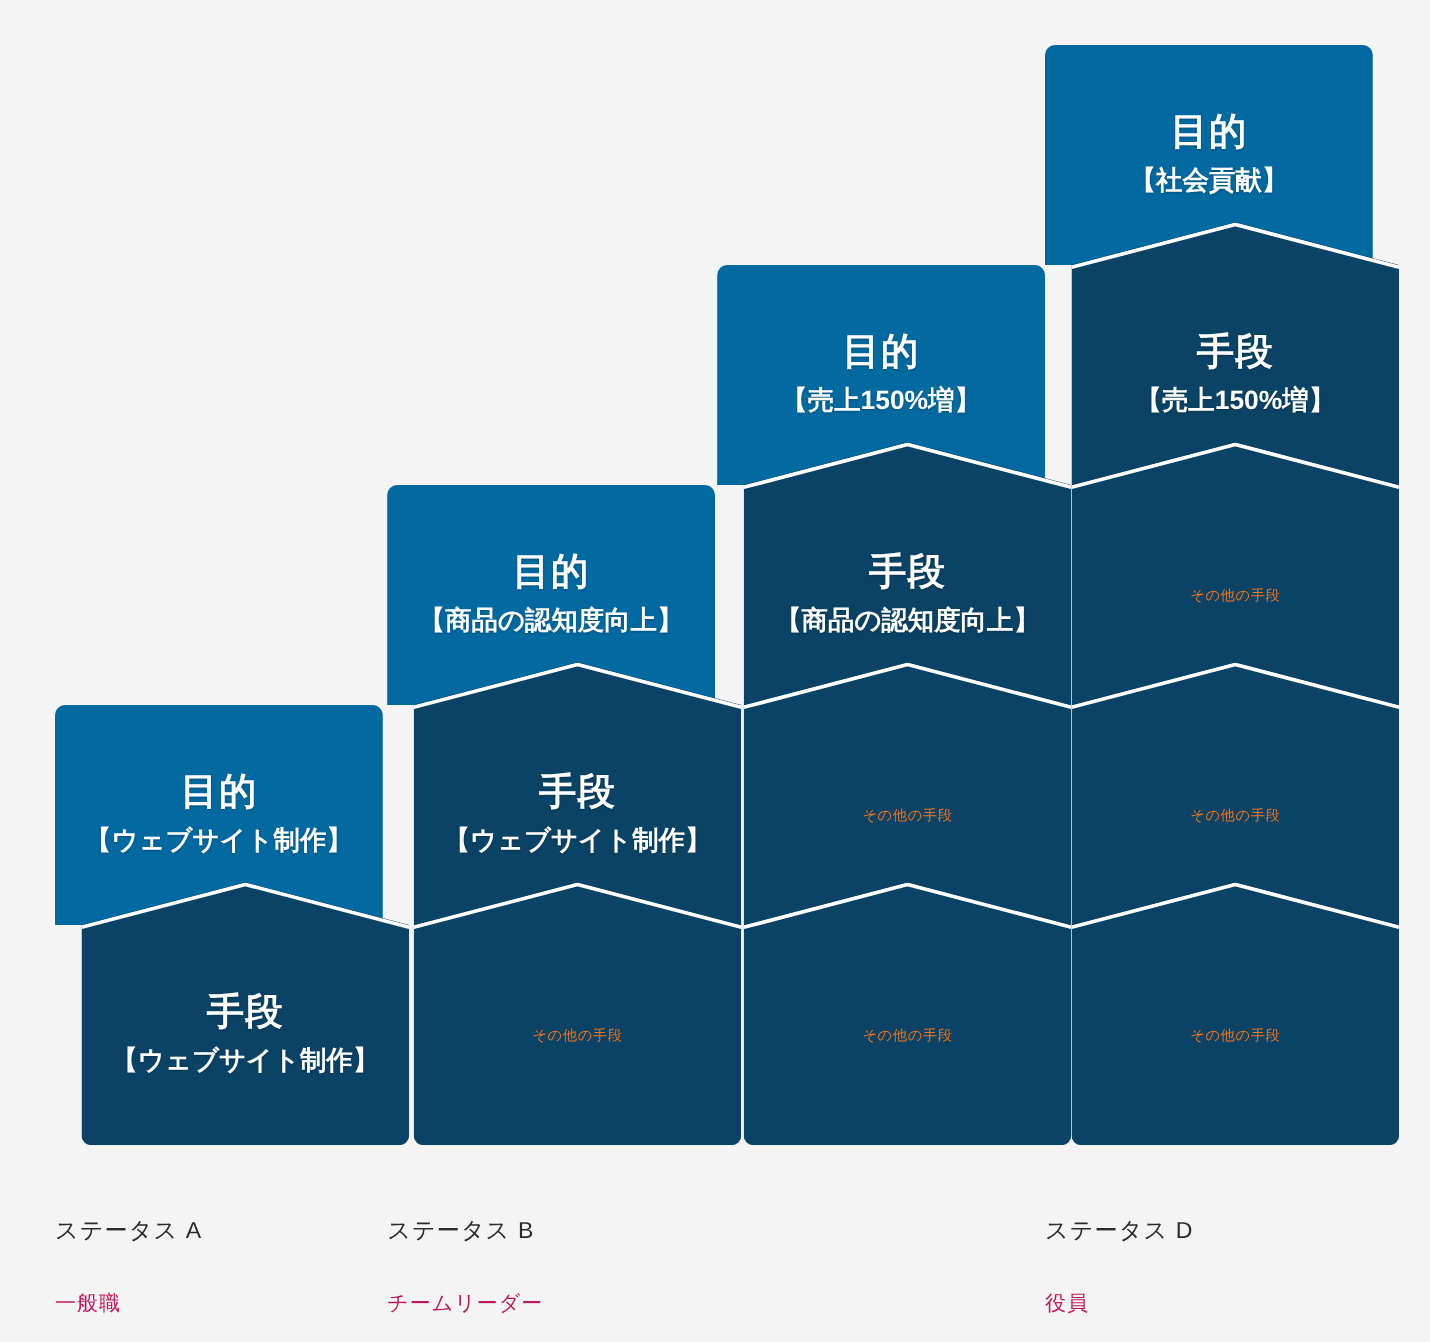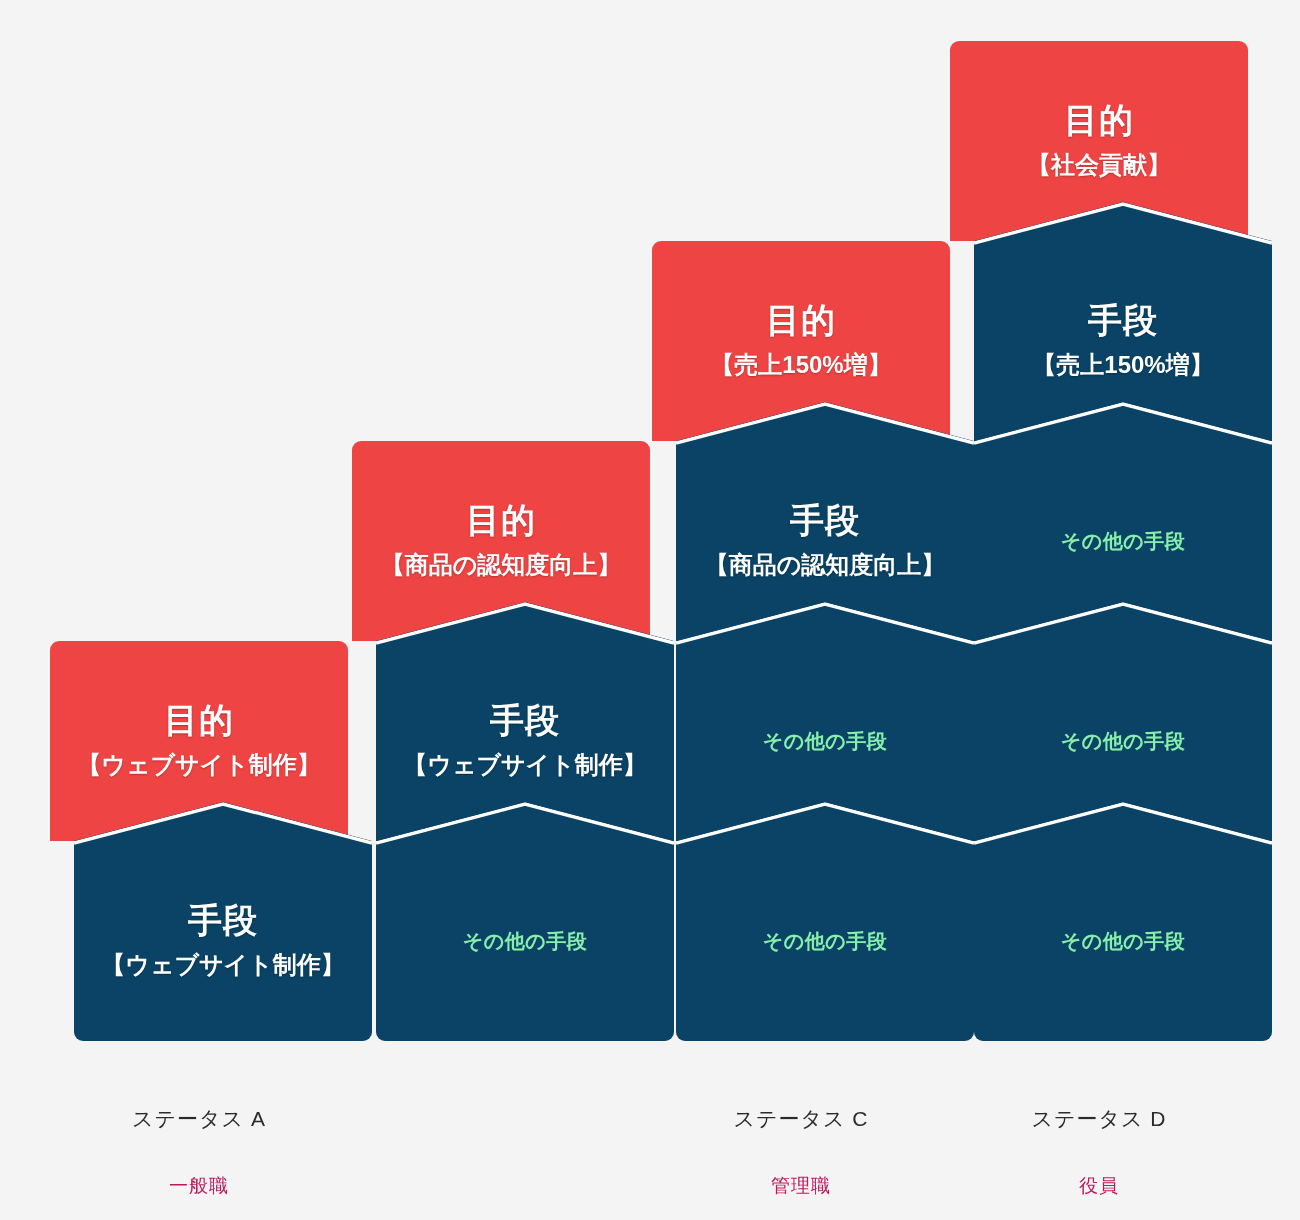--- a/index.html
+++ b/index.html
@@ -28,47 +28,47 @@
     font-size:34px;font-weight:bold;line-height:1.1;
     letter-spacing:1px;
     text-shadow:0 1px 2px rgba(0,0,0,.25);
   }
   .seg .seg-sub{
     font-size:24px;font-weight:bold;line-height:1.2;
     margin-top:12px;
     text-shadow:0 1px 2px rgba(0,0,0,.25);
   }
   .seg.muted .seg-title{
-    font-size:20px;font-weight:bold;color:#86efac;
+    font-size:13px;font-weight:normal;color:#f97316;
     text-shadow:none;letter-spacing:0.5px;
   }
 
   
-  .seg.purpose{background:#ef4444;border-radius:9px 9px 0 0;}
+  .seg.purpose{background:#0369a1;border-radius:9px 9px 0 0;}
   
   .seg.means{background:#0a4365;}
   .seg.last{border-radius:0 0 9px 9px;}
 
   
   .seg.notch{
     -webkit-clip-path:polygon(0 39px, 50% 0, 100% 39px, 100% 100%, 0 100%);
     clip-path:polygon(0 39px, 50% 0, 100% 39px, 100% 100%, 0 100%);
     margin-top:-39px;
     padding-top:39px;
     margin-left:24px;
   }
   
   .chev-line{
     position:absolute;left:0;top:0;width:100%;height:43px;
     pointer-events:none;
   }
   .chev-line svg{display:block;width:100%;height:100%;}
 
   .col-labels{
-    position:absolute;bottom:0;width:298px;text-align:center;
+    position:absolute;bottom:0;width:298px;
   }
   .label-status{
     font-size:21px;color:#2b2b2b;font-weight:normal;
     letter-spacing:1px;line-height:1;
   }
   .label-role{
     font-size:19px;color:#be185d;font-weight:normal;
     letter-spacing:1px;line-height:1;margin-top:47px;
   }
 </style>
@@ -115,20 +115,24 @@
         <div class="seg means muted notch last" style="height: 239px;">
           <div class="seg-title">その他の手段</div>
           <div class="chev-line">
             <svg viewBox="0 0 298 43" preserveAspectRatio="none">
               <polyline points="0,41 149,2 298,41" fill="none" stroke="#ffffff" stroke-width="3.4" stroke-linejoin="miter" vector-effect="non-scaling-stroke"></polyline>
             </svg>
           </div>
         </div>
       </div>
     </div>
+    <div class="col-labels" style="left: 352px; bottom: 25px;">
+      <div class="label-status">ステータス B</div>
+      <div class="label-role">チームリーダー</div>
+    </div>
     <div class="column" style="left: 652px;">
       <div class="stack">
         <div class="seg purpose" style="height: 200px;">
           <div class="seg-title">目的</div>
           <div class="seg-sub">【売上150%増】</div>
         </div>
         <div class="seg means notch" style="height: 239px;">
           <div class="seg-title">手段</div>
           <div class="seg-sub">【商品の認知度向上】</div>
           <div class="chev-line">
@@ -147,24 +151,20 @@
         </div>
         <div class="seg means muted notch last" style="height: 239px;">
           <div class="seg-title">その他の手段</div>
           <div class="chev-line">
             <svg viewBox="0 0 298 43" preserveAspectRatio="none">
               <polyline points="0,41 149,2 298,41" fill="none" stroke="#ffffff" stroke-width="3.4" stroke-linejoin="miter" vector-effect="non-scaling-stroke"></polyline>
             </svg>
           </div>
         </div>
       </div>
-    </div>
-    <div class="col-labels" style="left: 652px; bottom: 25px;">
-      <div class="label-status">ステータス C</div>
-      <div class="label-role">管理職</div>
     </div>
     <div class="column" style="left: 950px;">
       <div class="stack">
         <div class="seg purpose" style="height: 200px;">
           <div class="seg-title">目的</div>
           <div class="seg-sub">【社会貢献】</div>
         </div>
         <div class="seg means notch" style="height: 239px;">
           <div class="seg-title">手段</div>
           <div class="seg-sub">【売上150%増】</div>

